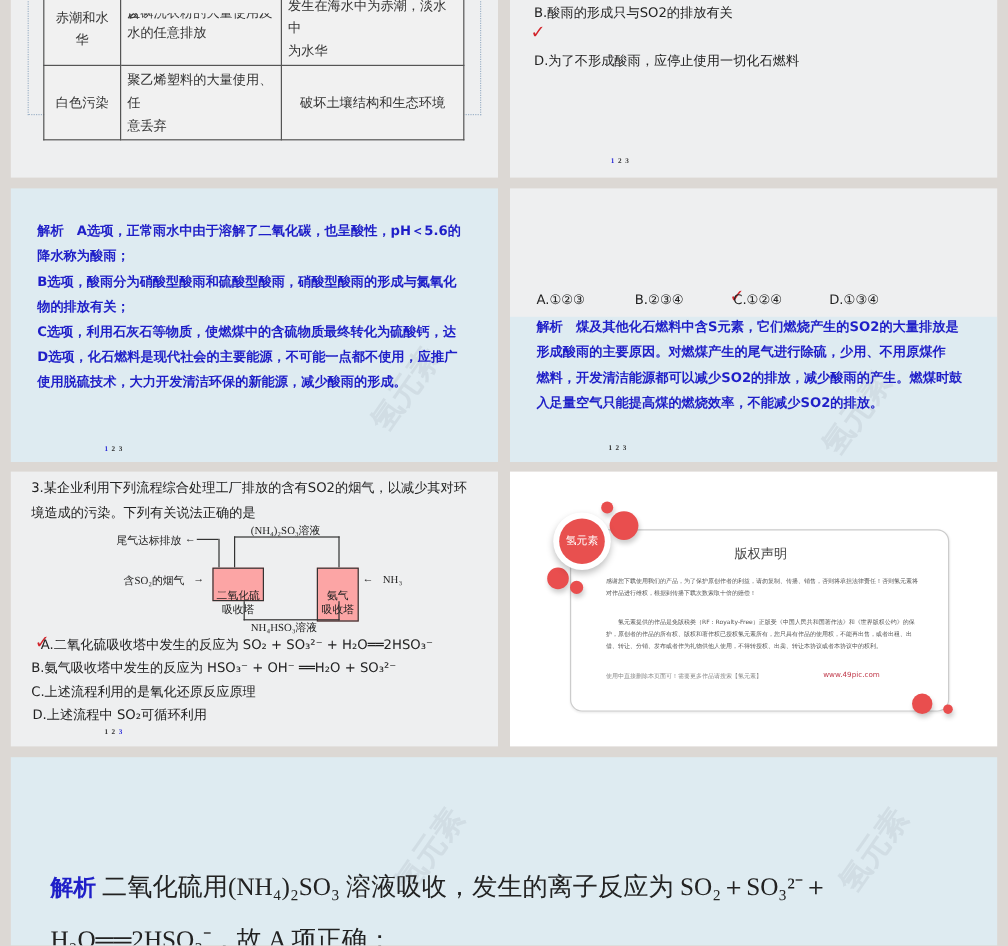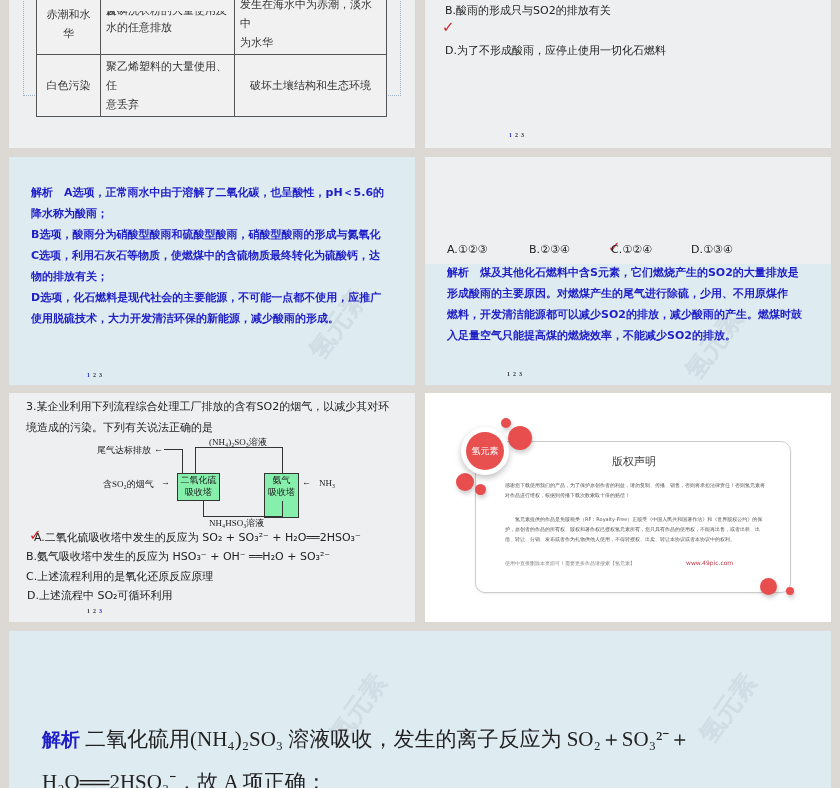--- a/index.html
+++ b/index.html
@@ -36,21 +36,21 @@
   .check { position: absolute; color: #d2232a; font-size: 15px; font-weight: bold; line-height: 1; }
 
   .analysis { position: absolute; color: #1f1fc8; font-weight: bold; font-size: 11px; line-height: 21px; }
 
   .q { position: absolute; font-size: 11px; line-height: 21px; color: #222; }
 
   .watermark { position: absolute; color: rgba(150,160,170,0.18); font-size: 26px; transform: rotate(-55deg); font-weight: bold; white-space: nowrap; }
 
   
   .flow { position: absolute; font-family: "Liberation Serif", serif; font-size: 9px; color: #222; }
-  .box { position: absolute; border: 1px solid #333; background: #86efac; text-align: center; font-size: 9px; line-height: 12px; padding-top: 0; }
+  .box { position: absolute; border: 1px solid #333; background: #fca5a5; text-align: center; font-size: 9px; line-height: 12px; padding-top: 16px; }
   .ln { position: absolute; background: #333; }
 
   
   .cr-card { position: absolute; left: 50px; top: 48px; width: 316px; height: 152px; border: 1px solid #ccc; border-radius: 10px; background: #fff; box-shadow: 0 1px 2px rgba(0,0,0,0.08); }
   .cr-title { position: absolute; left: 0; width: 316px; top: 12px; text-align: center; font-size: 11px; color: #444; }
   .cr-para { position: absolute; left: 29px; width: 260px; font-size: 5px; line-height: 10px; color: #555; }
   .cr-foot { position: absolute; left: 29px; top: 118px; font-size: 5px; color: #888; }
   .cr-url { position: absolute; left: 210px; top: 117px; font-size: 6px; color: #c0394a; }
   .dot { position: absolute; border-radius: 50%; background: #e94e4e; box-shadow: 1px 3px 4px rgba(0,0,0,0.2); }
   .badge-ring { position: absolute; left: 36px; top: 34px; width: 48px; height: 48px; border-radius: 50%; background: #fff; box-shadow: 0 3px 6px rgba(0,0,0,0.25); }
@@ -97,22 +97,22 @@
     <span class="on">1</span><span>2</span><span>3</span>
   </div>
 </div>
 
 <div id="slide3" class="slide s-blue">
   <div class="watermark" style="left:290px;top:150px;">氢元素</div>
   <div class="analysis" style="left:22px;top:25px;width:380px;">
     <div>解析　A选项，正常雨水中由于溶解了二氧化碳，也呈酸性，pH＜5.6的</div>
     <div>降水称为酸雨；</div>
     <div>B选项，酸雨分为硝酸型酸雨和硫酸型酸雨，硝酸型酸雨的形成与氮氧化</div>
+    <div>物的排放有关；</div>
     <div>C选项，利用石灰石等物质，使燃煤中的含硫物质最终转化为硫酸钙，达</div>
-    <div>物的排放有关；</div>
     <div>D选项，化石燃料是现代社会的主要能源，不可能一点都不使用，应推广</div>
     <div>使用脱硫技术，大力开发清洁环保的新能源，减少酸雨的形成。</div>
   </div>
   <div class="pager" style="left:78px;top:215px;">
     <span class="on">1</span><span>2</span><span>3</span>
   </div>
 </div>
 
 <div id="slide4" class="slide s-gray">
   <div style="position:absolute;left:0;top:107px;width:406px;height:121px;background:#deebf1;"></div>

